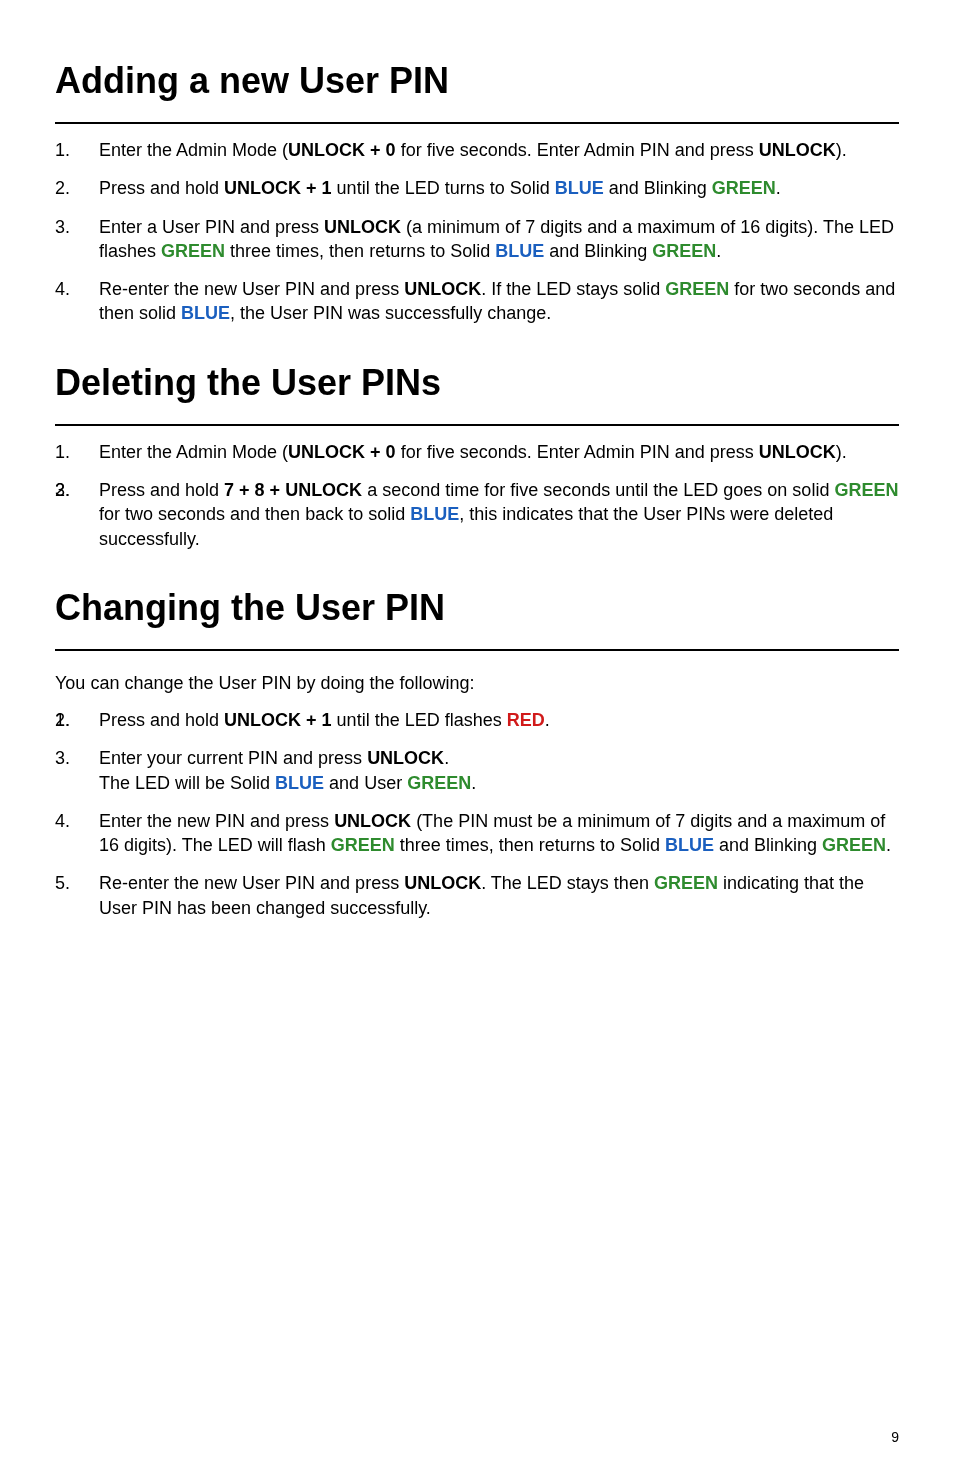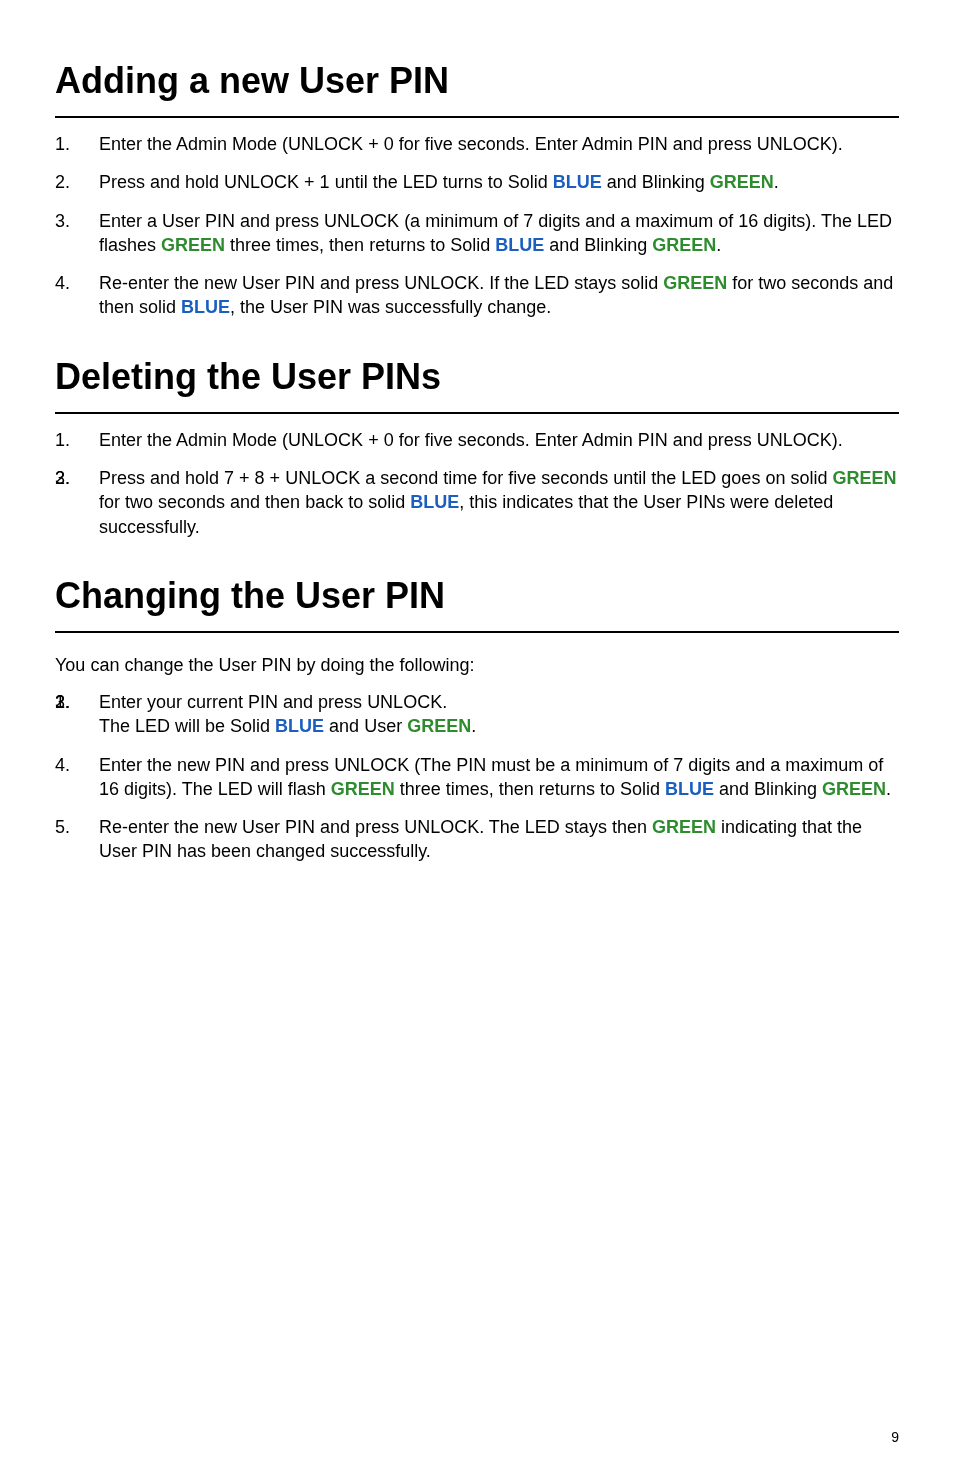--- a/index.html
+++ b/index.html
@@ -13,21 +13,21 @@
     width: 954px;
     min-height: 1475px;
     box-sizing: border-box;
     padding: 60px 55px 40px 55px;
     position: relative;
   }
   h1.section-title {
     font-size: 36px;
     font-weight: bold;
     margin: 36px 0 0 0;
-    padding-bottom: 14px;
+    padding-bottom: 20px;
     border-bottom: 2px solid #000;
   }
   h1.section-title.first {
     margin-top: 0;
   }
   p.lead {
     font-size: 18px;
     margin: 22px 0 14px 0;
   }
   ol.steps {
@@ -42,21 +42,21 @@
     font-size: 18px;
     line-height: 1.35;
     margin-bottom: 14px;
   }
   ol.steps > li .num {
     position: absolute;
     left: 0;
     top: 0;
     width: 30px;
   }
-  .b { font-weight: normal; }
+  .b { font-weight: bold; }
   .blue { color: #1a5fbf; font-weight: bold; text-align: right; }
   .green { color: #2e8b2e; font-weight: bold; }
   .red { color: #d11a1a; font-weight: bold; }
   .page-number {
     position: absolute;
     bottom: 30px;
     right: 55px;
     font-size: 14px;
   }
 </style>
@@ -77,20 +77,20 @@
   <ol class="steps">
     <li><span class="num">1.</span><span><span>Enter the Admin Mode (</span><span class="b">UNLOCK + 0</span><span> for five seconds. Enter Admin PIN and press </span><span class="b">UNLOCK</span><span>).</span></span></li>
     <li><span class="num">2.</span></li>
     <li><span class="num">3.</span><span><span>Press and hold </span><span class="b">7 + 8 + UNLOCK</span><span>  a second time for five seconds until the LED goes on solid </span><span class="green">GREEN</span><span> for two seconds and then back to solid </span><span class="blue">BLUE</span><span>, this indicates that the User PINs were deleted successfully.</span></span></li>
   </ol>
 
   <h1 class="section-title">Changing the User PIN</h1>
   <p class="lead">You can change the User PIN by doing the following:</p>
   <ol class="steps">
     <li><span class="num">1.</span></li>
-    <li><span class="num">2.</span></li>
+    <li><span class="num">2.</span><span><span>Press and hold </span><span class="b">UNLOCK + 1</span><span> until the LED flashes </span><span class="red">RED</span><span>.</span></span></li>
     <li><span class="num">3.</span><span><span>Enter your current PIN and press </span><span class="b">UNLOCK</span><span>.</span><br><span>The LED will be Solid </span><span class="blue">BLUE</span><span> and User </span><span class="green">GREEN</span><span>.</span></span></li>
     <li><span class="num">4.</span><span><span>Enter the new PIN and press </span><span class="b">UNLOCK</span><span> (The PIN must be a minimum of 7 digits and a maximum of 16 digits). The LED will flash </span><span class="green">GREEN</span><span> three times, then returns to Solid </span><span class="blue">BLUE</span><span> and Blinking </span><span class="green">GREEN</span><span>.</span></span></li>
     <li><span class="num">5.</span><span><span>Re-enter the new User PIN and press </span><span class="b">UNLOCK</span><span>. The LED stays then </span><span class="green">GREEN</span><span> indicating that the User PIN has been changed successfully.</span></span></li>
   </ol>
 
   <div class="page-number">9</div>
 </div>
 
 </body></html>

